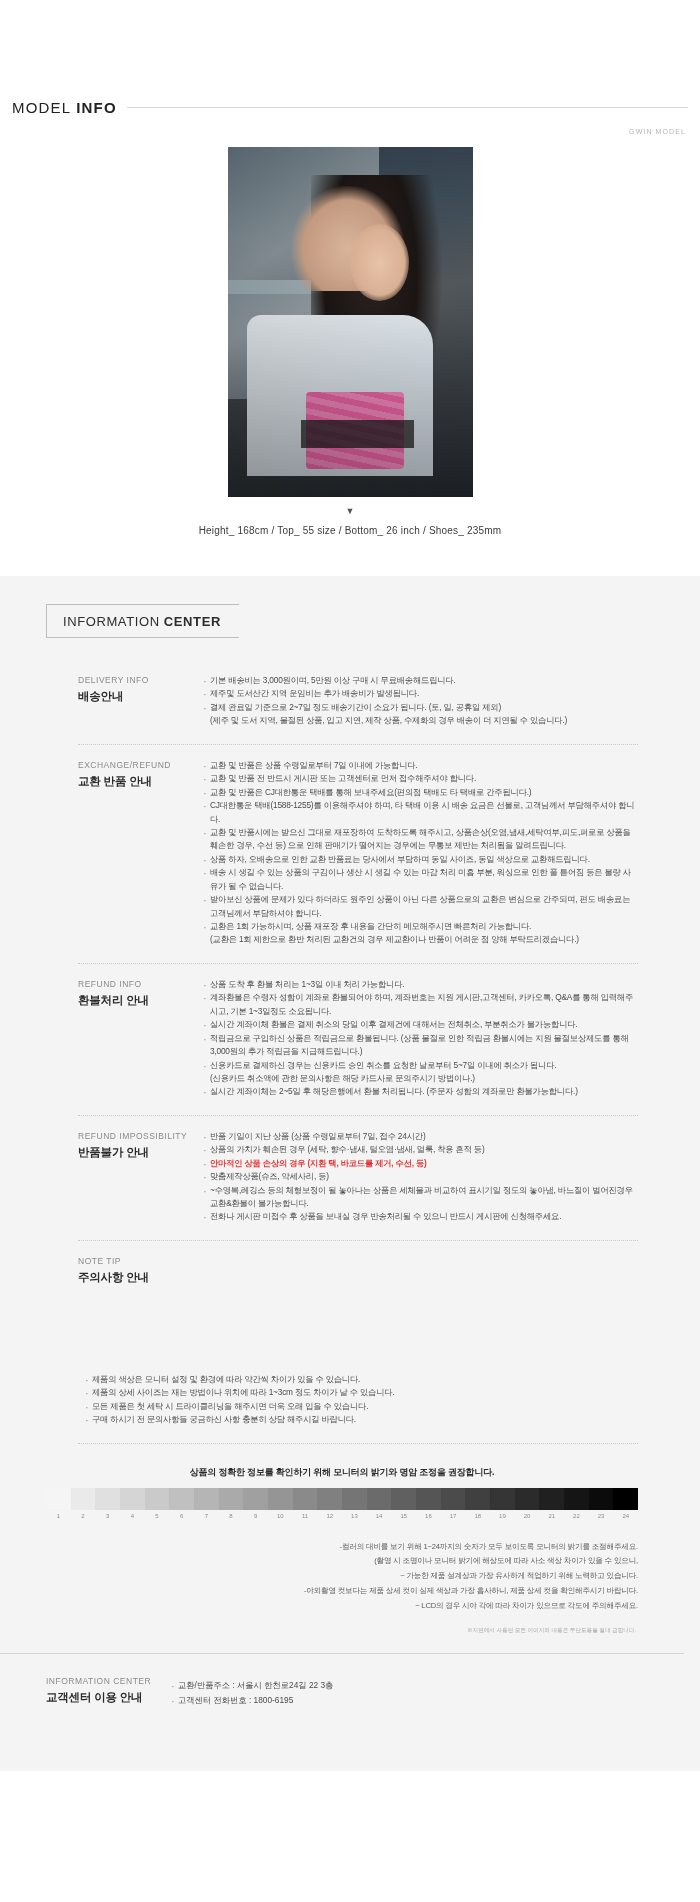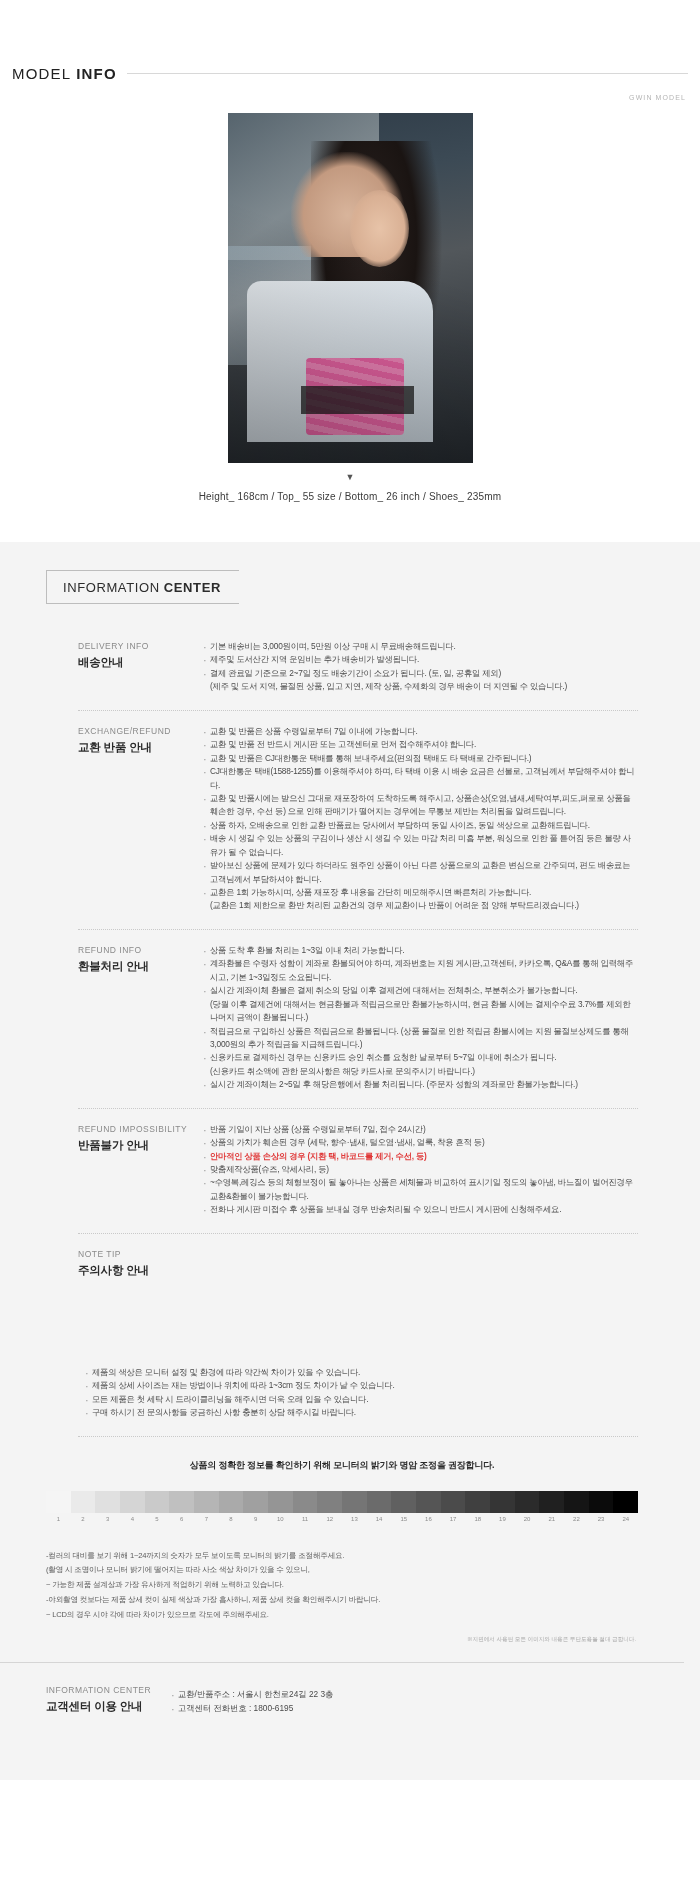--- a/index.html
+++ b/index.html
@@ -11,21 +11,21 @@
     color:#333;
     -webkit-font-smoothing:antialiased;
   }
   .page { width:700px; position:relative; }
 
   
   .model-info-header {
     display:flex;
     align-items:center;
     padding:0 12px;
-    margin-top:62px;
+    margin-top:96px;
     height:22px;
   }
   .model-info-title {
     font-size:15px;
     letter-spacing:1.2px;
     color:#222;
     white-space:nowrap;
     font-weight:400;
   }
   .model-info-title b { font-weight:700; }
@@ -195,35 +195,35 @@
 
   
   .colorbar-sec {
     padding:22px 46px 0 46px;
   }
   .cb-title {
     text-align:center;
     font-size:9px;
     font-weight:700;
     color:#2b2b2b;
-    margin-bottom:19px;
+    margin-bottom:9px;
     letter-spacing:-.2px;
   }
   .cb-strip { display:flex; height:22px; width:100%; }
   .cb-strip div { flex:1; }
   .cb-nums { display:flex; width:100%; margin-top:3px; }
   .cb-nums span {
     flex:1;
     text-align:center;
     font-size:6px;
     color:#8c8c8c;
   }
   .cb-notes {
-    margin-top:28px;
-    text-align:left;
+    margin-top:22px;
+    text-align:right;
   }
   .cb-notes p {
     margin:0 0 3px 0;
     font-size:7.6px;
     line-height:1.55;
     color:#5a5a5a;
     letter-spacing:-.2px;
   }
   .cb-footnote {
     text-align:right;
@@ -352,24 +352,23 @@
       <div class="ic-row">
         <div class="ic-label">
           <span class="en">REFUND INFO</span>
           <span class="ko">환불처리 안내</span>
         </div>
         <div class="ic-body">
           <ul>
             <li class="bullet">상품 도착 후 환불 처리는 1~3일 이내 처리 가능합니다.</li>
             <li class="bullet">계좌환불은 수령자 성함이 계좌로 환불되어야 하며, 계좌번호는 지원 게시판,고객센터, 카카오톡, Q&amp;A를 통해 입력해주시고, 기본 1~3일정도 소요됩니다.</li>
             <li class="bullet">실시간 계좌이체 환불은 결제 취소의 당일 이후 결제건에 대해서는 전체취소, 부분취소가 불가능합니다.</li>
-            <li class="nobullet">(당월 이후 결제건에 대해서는 현금환불과 적립금으로만 환불가능하시며, 현금 환불 시에는 결제수수료 3.7%를 제외한 나머지 금액이 환불됩니다.)</li>
             <li class="bullet">적립금으로 구입하신 상품은 적립금으로 환불됩니다. (상품 물절로 인한 적립금 환불시에는 지원 물절보상제도를 통해 3,000원의 추가 적립금을 지급해드립니다.)</li>
             <li class="bullet">신용카드로 결제하신 경우는 신용카드 승인 취소를 요청한 날로부터 5~7일 이내에 취소가 됩니다.</li>
-            <li class="nobullet">(신용카드 취소액에 관한 문의사항은 해당 카드사로 문의주시기 바랍니다.)</li>
+            <li class="nobullet">(신용카드 취소액에 관한 문의사항은 해당 카드사로 문의주시기 방법이나.)</li>
             <li class="bullet">실시간 계좌이체는 2~5일 후 해당은행에서 환불 처리됩니다. (주문자 성함의 계좌로만 환불가능합니다.)</li>
           </ul>
         </div>
       </div>
 
       <div class="ic-row">
         <div class="ic-label">
           <span class="en">REFUND IMPOSSIBILITY</span>
           <span class="ko">반품불가 안내</span>
         </div>
@@ -451,21 +450,21 @@
           <span>18</span>
           <span>19</span>
           <span>20</span>
           <span>21</span>
           <span>22</span>
           <span>23</span>
           <span>24</span>
         </div>
       <div class="cb-notes">
         <p>-컬러의 대비를 보기 위해 1~24까지의 숫자가 모두 보이도록 모니터의 밝기를 조절해주세요.</p>
-        <p>(촬영 시 조명이나 모니터 밝기에 떨어지는 따라 사소 색상 차이가 있을 수 있으니,</p>
+        <p>(촬영 시 조명이나 모니터 밝기에 해상도에 따라 사소 색상 차이가 있을 수 있으니,</p>
         <p>~ 가능한 제품 설계상과 가장 유사하게 적업하기 위해 노력하고 있습니다.</p>
         <p>-야외촬영 컷보다는 제품 상세 컷이 실제 색상과 가장 흡사하니, 제품 상세 컷을 확인해주시기 바랍니다.</p>
         <p>~ LCD의 경우 시야 각에 따라 차이가 있으므로 각도에 주의해주세요.</p>
       </div>
       <div class="cb-footnote">※지면에서 사용된 모든 이미지와 내용은 무단도용을 절대 금합니다.</div>
     </div>
 
     
     <div class="cc-sec">
       <div class="cc-label">

